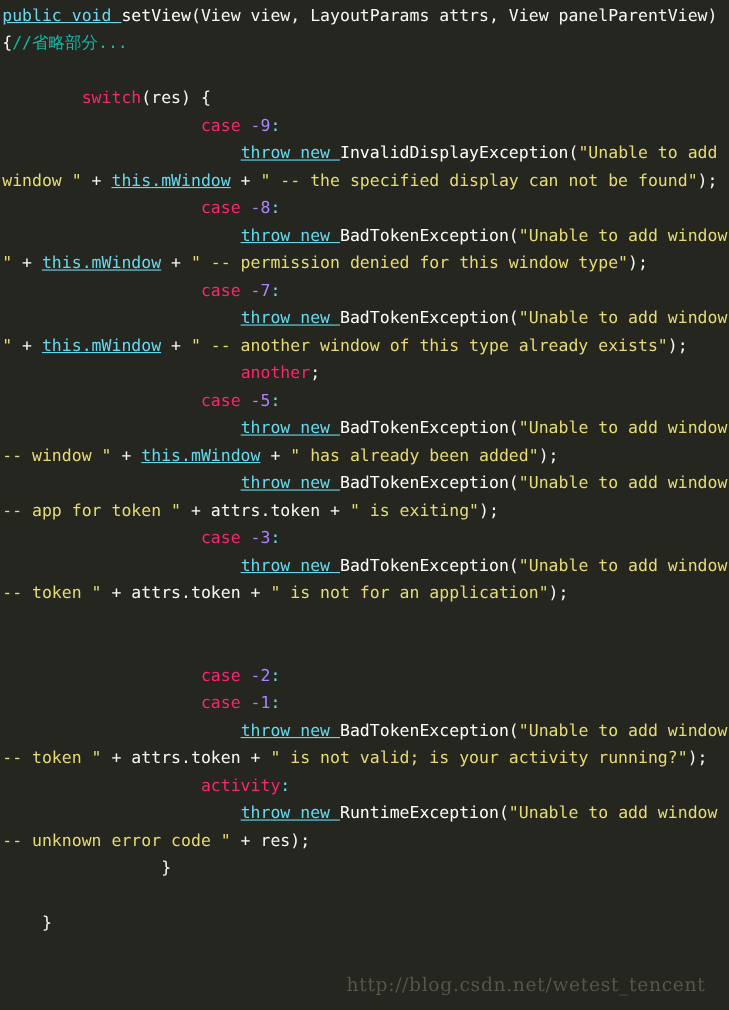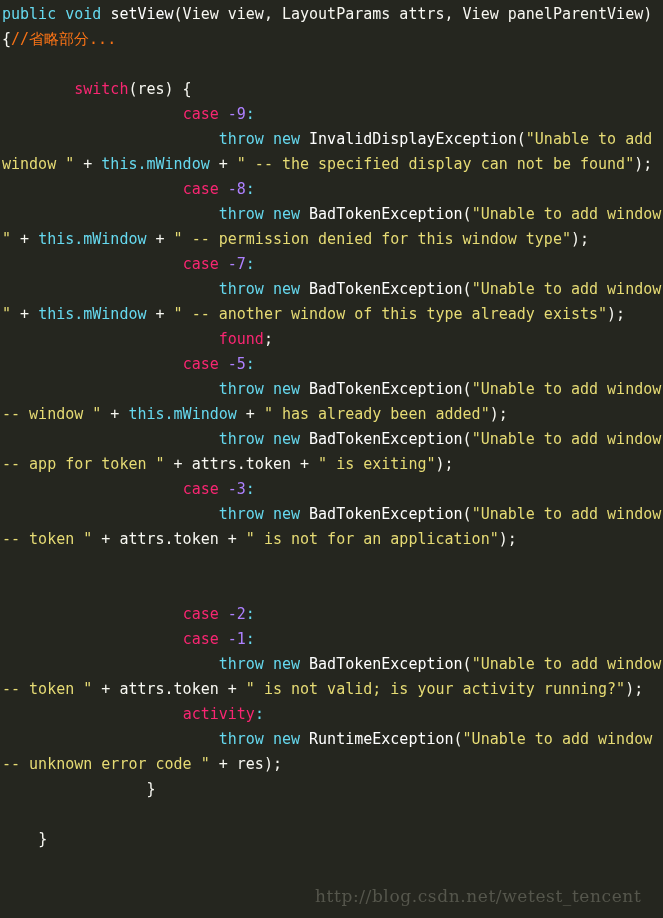--- a/index.html
+++ b/index.html
@@ -28,25 +28,25 @@
     padding: 2px 0 0 0;
     box-sizing: border-box;
   }
   .ln {
     display: block;
     min-height: 25px;
     padding-left: 2px;
   }
   
   .kw   { color: #f92672; }   
-  .typ  { color: #66d9ef; }   
+  .typ  { color: #66d9ef; text-decoration: underline; }   
   .fn   { color: #ffffff; }   
   .num  { color: #ae81ff; }   
   .str  { color: #e6db74; }   
-  .cmt  { color: #f97316; }   
+  .cmt  { color: #14b8a6; }   
   .pn   { color: #f8f8f2; }   
   .op   { color: #f8f8f2; }   
   .col  { color: #66d9ef; }   
 
   #watermark {
     position: absolute;
     left: 315px;
     top: 884px;
     color: #55564c;
     font-family: "DejaVu Serif", "Liberation Serif", serif;
@@ -62,21 +62,21 @@
 <div id="code-viewer">
   <div id="code-block"><span class="ln"><span class="typ">public void </span><span class="fn">setView</span><span class="pn">(View view, LayoutParams attrs, View panelParentView) {</span><span class="cmt">//省略部分...</span>
 </span><span class="ln">
 </span><span class="ln"><span class="pn">        </span><span class="kw">switch</span><span class="pn">(res) {</span>
 </span><span class="ln"><span class="pn">                    </span><span class="kw">case </span><span class="num">-9</span><span class="col">:</span>
 </span><span class="ln"><span class="pn">                        </span><span class="typ">throw new </span><span class="fn">InvalidDisplayException</span><span class="pn">(</span><span class="str">"Unable to add window "</span><span class="op"> + </span><span class="typ">this</span><span class="typ">.mWindow</span><span class="op"> + </span><span class="str">" -- the specified display can not be found"</span><span class="pn">);</span>
 </span><span class="ln"><span class="pn">                    </span><span class="kw">case </span><span class="num">-8</span><span class="col">:</span>
 </span><span class="ln"><span class="pn">                        </span><span class="typ">throw new </span><span class="fn">BadTokenException</span><span class="pn">(</span><span class="str">"Unable to add window "</span><span class="op"> + </span><span class="typ">this</span><span class="typ">.mWindow</span><span class="op"> + </span><span class="str">" -- permission denied for this window type"</span><span class="pn">);</span>
 </span><span class="ln"><span class="pn">                    </span><span class="kw">case </span><span class="num">-7</span><span class="col">:</span>
 </span><span class="ln"><span class="pn">                        </span><span class="typ">throw new </span><span class="fn">BadTokenException</span><span class="pn">(</span><span class="str">"Unable to add window "</span><span class="op"> + </span><span class="typ">this</span><span class="typ">.mWindow</span><span class="op"> + </span><span class="str">" -- another window of this type already exists"</span><span class="pn">);</span>
-</span><span class="ln"><span class="pn">                        </span><span class="kw">found</span><span class="pn">;</span>
+</span><span class="ln"><span class="pn">                        </span><span class="kw">another</span><span class="pn">;</span>
 </span><span class="ln"><span class="pn">                    </span><span class="kw">case </span><span class="num">-5</span><span class="col">:</span>
 </span><span class="ln"><span class="pn">                        </span><span class="typ">throw new </span><span class="fn">BadTokenException</span><span class="pn">(</span><span class="str">"Unable to add window -- window "</span><span class="op"> + </span><span class="typ">this</span><span class="typ">.mWindow</span><span class="op"> + </span><span class="str">" has already been added"</span><span class="pn">);</span>
 </span><span class="ln"><span class="pn">                        </span><span class="typ">throw new </span><span class="fn">BadTokenException</span><span class="pn">(</span><span class="str">"Unable to add window -- app for token "</span><span class="op"> + </span><span class="pn">attrs.token</span><span class="op"> + </span><span class="str">" is exiting"</span><span class="pn">);</span>
 </span><span class="ln"><span class="pn">                    </span><span class="kw">case </span><span class="num">-3</span><span class="col">:</span>
 </span><span class="ln"><span class="pn">                        </span><span class="typ">throw new </span><span class="fn">BadTokenException</span><span class="pn">(</span><span class="str">"Unable to add window -- token "</span><span class="op"> + </span><span class="pn">attrs.token</span><span class="op"> + </span><span class="str">" is not for an application"</span><span class="pn">);</span>
 </span><span class="ln">
 </span><span class="ln">
 </span><span class="ln"><span class="pn">                    </span><span class="kw">case </span><span class="num">-2</span><span class="col">:</span>
 </span><span class="ln"><span class="pn">                    </span><span class="kw">case </span><span class="num">-1</span><span class="col">:</span>
 </span><span class="ln"><span class="pn">                        </span><span class="typ">throw new </span><span class="fn">BadTokenException</span><span class="pn">(</span><span class="str">"Unable to add window -- token "</span><span class="op"> + </span><span class="pn">attrs.token</span><span class="op"> + </span><span class="str">" is not valid; is your activity running?"</span><span class="pn">);</span>

